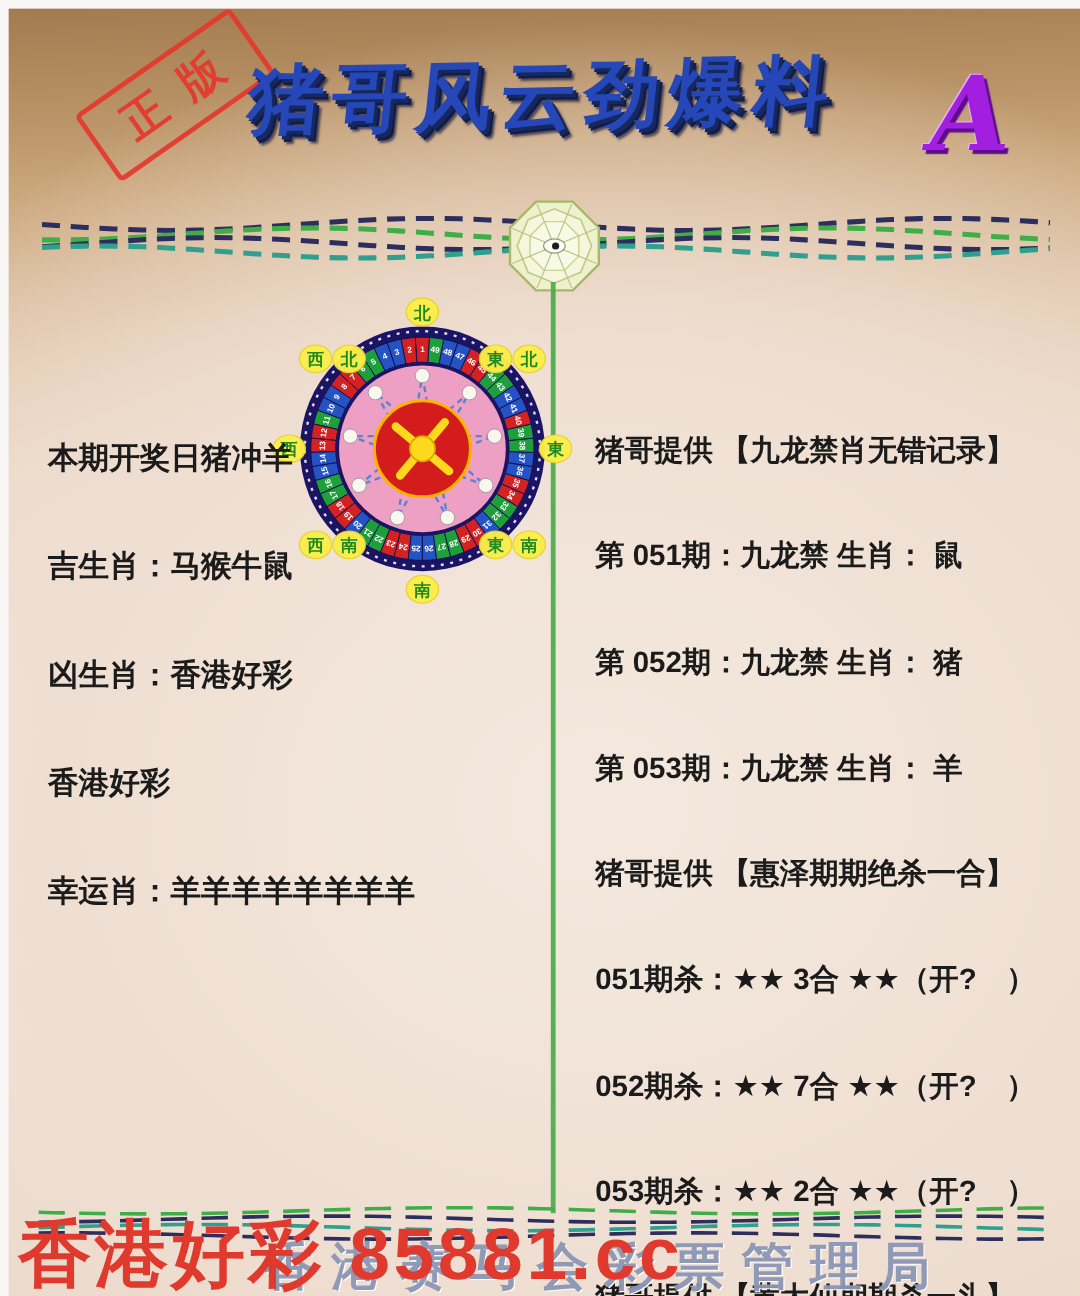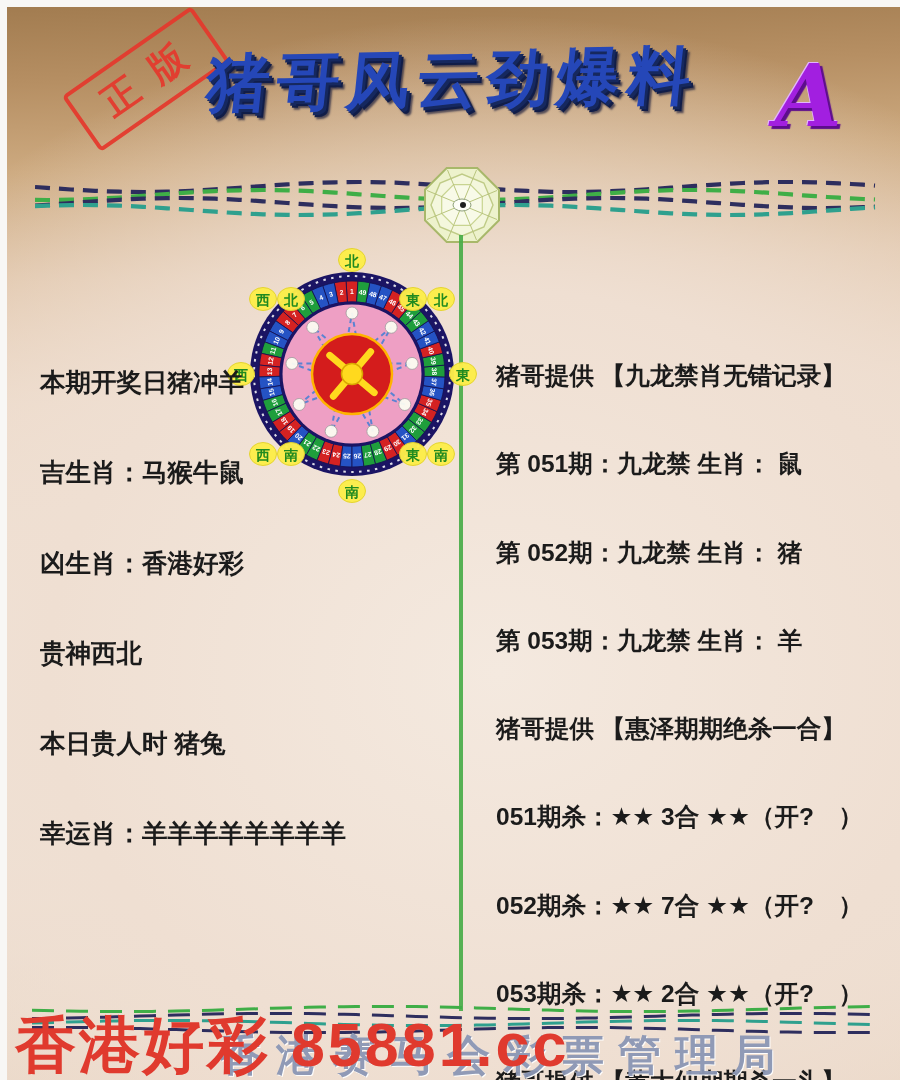--- a/index.html
+++ b/index.html
@@ -224,22 +224,21 @@
       <ellipse cx="186" cy="207" rx="13.5" ry="11.5" fill="#fdee4a" stroke="#e3d32e" stroke-width="1" opacity="0.97"></ellipse>
       <text x="186" y="207.5" font-size="14" font-weight="bold" fill="#1f8a1f" text-anchor="middle" dominant-baseline="central">東</text>
       <ellipse cx="214" cy="207" rx="13.5" ry="11.5" fill="#fdee4a" stroke="#e3d32e" stroke-width="1" opacity="0.97"></ellipse>
       <text x="214" y="207.5" font-size="14" font-weight="bold" fill="#1f8a1f" text-anchor="middle" dominant-baseline="central">南</text>
     </svg>
 
   <div class="col col-left">
     <div class="line">本期开奖日猪冲羊</div>
     <div class="line">吉生肖：马猴牛鼠</div>
     <div class="line">凶生肖：香港好彩</div>
-    <div class="line">贵神西北</div>
-    <div class="line">本日贵人时 猪兔</div>
+    <div class="line">香港好彩</div>
     <div class="line">幸运肖：羊羊羊羊羊羊羊羊</div>
     
     
     
     
     
     
     
     
     

